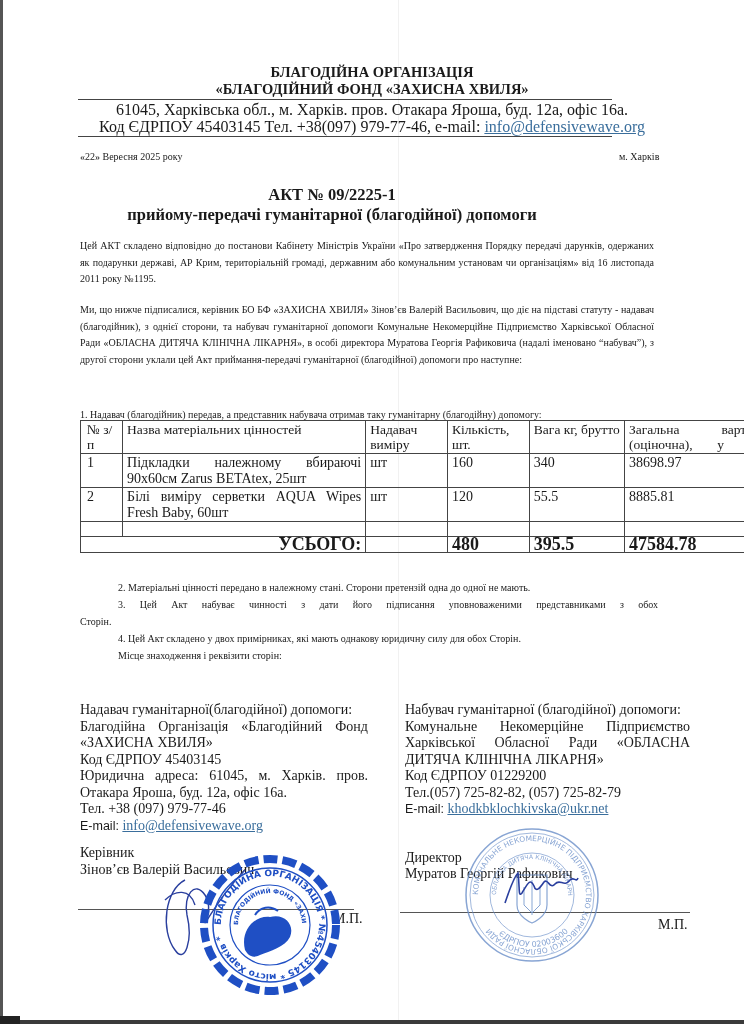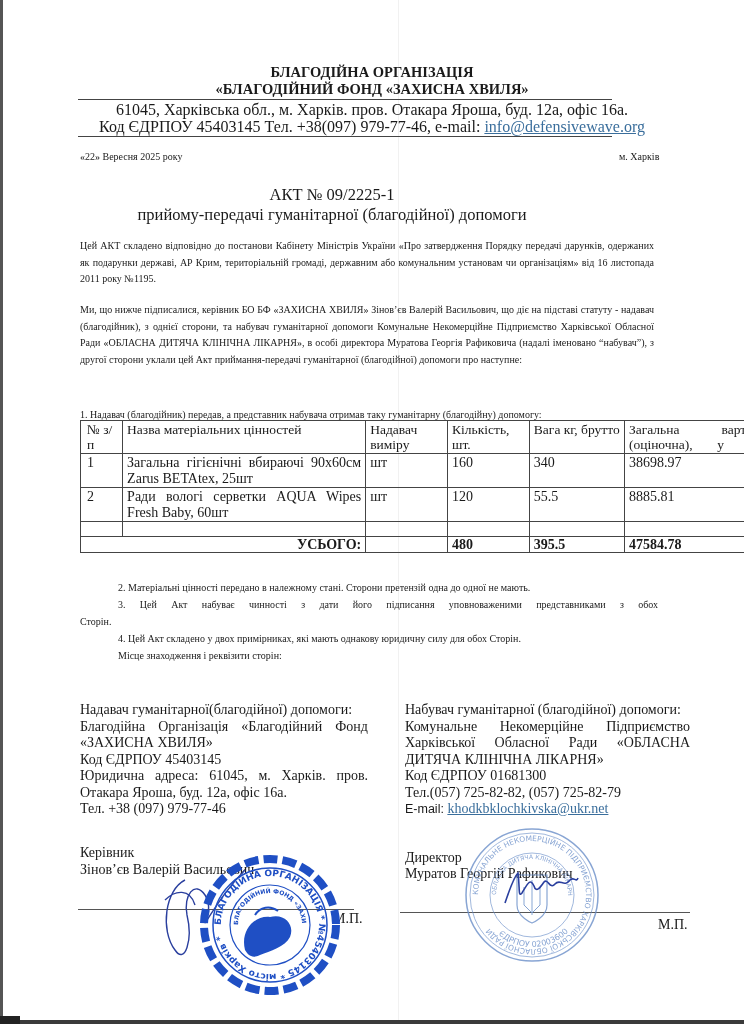--- a/index.html
+++ b/index.html
@@ -13,34 +13,34 @@
   .scan-bottom-block { position: absolute; left: 0; bottom: 0; width: 20px; height: 8px; background: #222; }
   .scan-vline { position: absolute; top: 0; width: 1px; height: 1024px; background: #f1f1f1; }
 
   .abs { position: absolute; }
   .org-title { left: 0; width: 744px; text-align: center; font-weight: bold; font-size: 14.5px; line-height: 17px; }
   .hr { position: absolute; height: 0; border-top: 1.5px solid #444; }
   .addr { left: 0; width: 744px; text-align: center; font-size: 16px; line-height: 17px; }
   a.link { color: #3a6e9c; text-decoration: underline; }
 
   .body-text { font-size: 10px; line-height: 16.5px; text-align: justify; }
-  .doc-title { left: 0; width: 664px; text-align: center; font-weight: normal; font-size: 16.5px; line-height: 21px; }
+  .doc-title { left: 0; width: 664px; text-align: center; font-weight: bold; font-size: 16.5px; line-height: 21px; }
 
   table.items { position: absolute; left: 80px; top: 420px; width: 693px; border-collapse: collapse; font-size: 13.5px; line-height: 15px; padding-left: 12px; }
   table.items td { border: 1px solid #444; vertical-align: top; padding: 1px 4px; }
   table.items td.c-num { width: 24px; padding-left: 6px; }
   table.items td.c-name { width: 193px; text-align: justify; }
   table.items td.c-unit { width: 59px; }
   table.items td.c-qty { width: 59px; }
   table.items td.c-weight { width: 70px; }
   table.items td.c-total { width: 114px; }
   .hdr-row td { height: 26px; }
   .item-row td { height: 30px; font-size: 14px; line-height: 15.5px; }
   .empty-row td { height: 12px; }
-  .total-row td { height: 12px; font-weight: bold; font-size: 14px; line-height: 13px; }
+  .total-row td { height: 12px; font-weight: bold; font-size: 18px; line-height: 13px; }
   .total-label { text-align: right; }
   .justify-spread { text-align: justify; text-align-last: justify; }
 
   .party { font-size: 14px; line-height: 16.5px; }
   .party .just { text-align: justify; }
   .email-line { font-family: "Liberation Sans", "DejaVu Sans", sans-serif; font-size: 12.5px; }
   .email-line a { font-family: "Liberation Serif", serif; font-size: 14px; }
   .sig-line { position: absolute; height: 0; border-top: 1.2px solid #555; }
   .mp { font-size: 14px; }
 
@@ -80,29 +80,29 @@
       <tr class="hdr-row">
     <td class="c-num">№ з/п</td>
     <td class="c-name">Назва матеріальних цінностей</td>
     <td class="c-unit">Надавач виміру</td>
     <td class="c-qty">Кількість, шт.</td>
     <td class="c-weight">Вага кг, брутто</td>
     <td class="c-total justify-spread">Загальна вартість (оціночна), у грн</td>
   </tr>
   <tr class="item-row">
     <td class="c-num">1</td>
-    <td class="c-name">Загальна гігієнічні вбираючі 90х60см Zarus BETAtex, 25шт</td>
+    <td class="c-name">Підкладки належному вбираючі 90х60см Zarus BETAtex, 25шт</td>
     <td class="c-unit">шт</td>
     <td class="c-qty">160</td>
     <td class="c-weight">340</td>
     <td class="c-total">38698.97</td>
   </tr>
   <tr class="item-row">
     <td class="c-num">2</td>
-    <td class="c-name">Ради вологі серветки AQUA Wipes Fresh Baby, 60шт</td>
+    <td class="c-name">Білі виміру серветки AQUA Wipes Fresh Baby, 60шт</td>
     <td class="c-unit">шт</td>
     <td class="c-qty">120</td>
     <td class="c-weight">55.5</td>
     <td class="c-total">8885.81</td>
   </tr>
   <tr class="empty-row">
     <td class="c-num"></td>
     <td class="c-name"></td>
     <td class="c-unit"></td>
     <td class="c-qty"></td>
@@ -124,30 +124,31 @@
 <div class="abs body-text" style="left:80px; top:614px">Сторін.</div>
 <div class="abs body-text" style="left:118px; top:631px; width:540px">4. Цей Акт складено у двох примірниках, які мають однакову юридичну силу для обох Сторін.</div>
 <div class="abs body-text" style="left:118px; top:648px">Місце знаходження і реквізити сторін:</div>
 
 <div class="abs party" style="left:80px; top:702px; width:288px">
   <div>Надавач гуманітарної(благодійної) допомоги:</div>
   <div class="just" style="text-align-last:left">Благодійна Організація «Благодійний Фонд «ЗАХИСНА ХВИЛЯ»</div>
   <div>Код ЄДРПОУ 45403145</div>
   <div class="just">Юридична адреса: 61045, м. Харків. пров. Отакара Яроша, буд. 12а, офіс 16а.</div>
   <div>Тел. +38 (097) 979-77-46</div>
+  <div class="email-line"><span>E-mail: </span><a class="link">info@defensivewave.org</a></div>
 </div>
 <div class="abs party" style="left:80px; top:845px">Керівник</div>
 <div class="abs party" style="left:80px; top:862px">Зінов’єв Валерій Васильович</div>
 <div class="sig-line" style="left:78px; width:276px; top:909px"></div>
 <div class="abs mp" style="left:333px; top:911px">М.П.</div>
 
 <div class="abs party" style="left:405px; top:702px; width:285px">
   <div>Набувач гуманітарної (благодійної) допомоги:</div>
   <div class="just" style="text-align-last:left">Комунальне Некомерційне Підприємство Харківської Обласної Ради «ОБЛАСНА ДИТЯЧА КЛІНІЧНА ЛІКАРНЯ»</div>
-  <div>Код ЄДРПОУ 01681300</div>
+  <div>Код ЄДРПОУ 01229200</div>
   <div>Тел.(057) 725-82-82, (057) 725-82-79</div>
   <div class="email-line"><span>E-mail: </span><a class="link">khodkbklochkivska@ukr.net</a></div>
 </div>
 <div class="abs party" style="left:405px; top:850px">Директор</div>
 <div class="abs party" style="left:405px; top:866px">Муратов Георгій Рафикович</div>
 <div class="sig-line" style="left:400px; width:290px; top:912px"></div>
 <div class="abs mp" style="left:658px; top:917px">М.П.</div>
 
 <svg class="stamp" style="left:145px; top:860px" width="110" height="110" viewBox="0 0 110 110">
   <path d="M40 20 C20 30, 15 70, 30 90 C40 105, 48 80, 42 55 C38 35, 50 20, 60 35 C70 50, 55 70, 62 60 C75 40, 85 25, 100 10 M20 40 C30 30, 45 28, 50 45" fill="none" stroke="#2a3f9e" stroke-width="1.4"></path>

